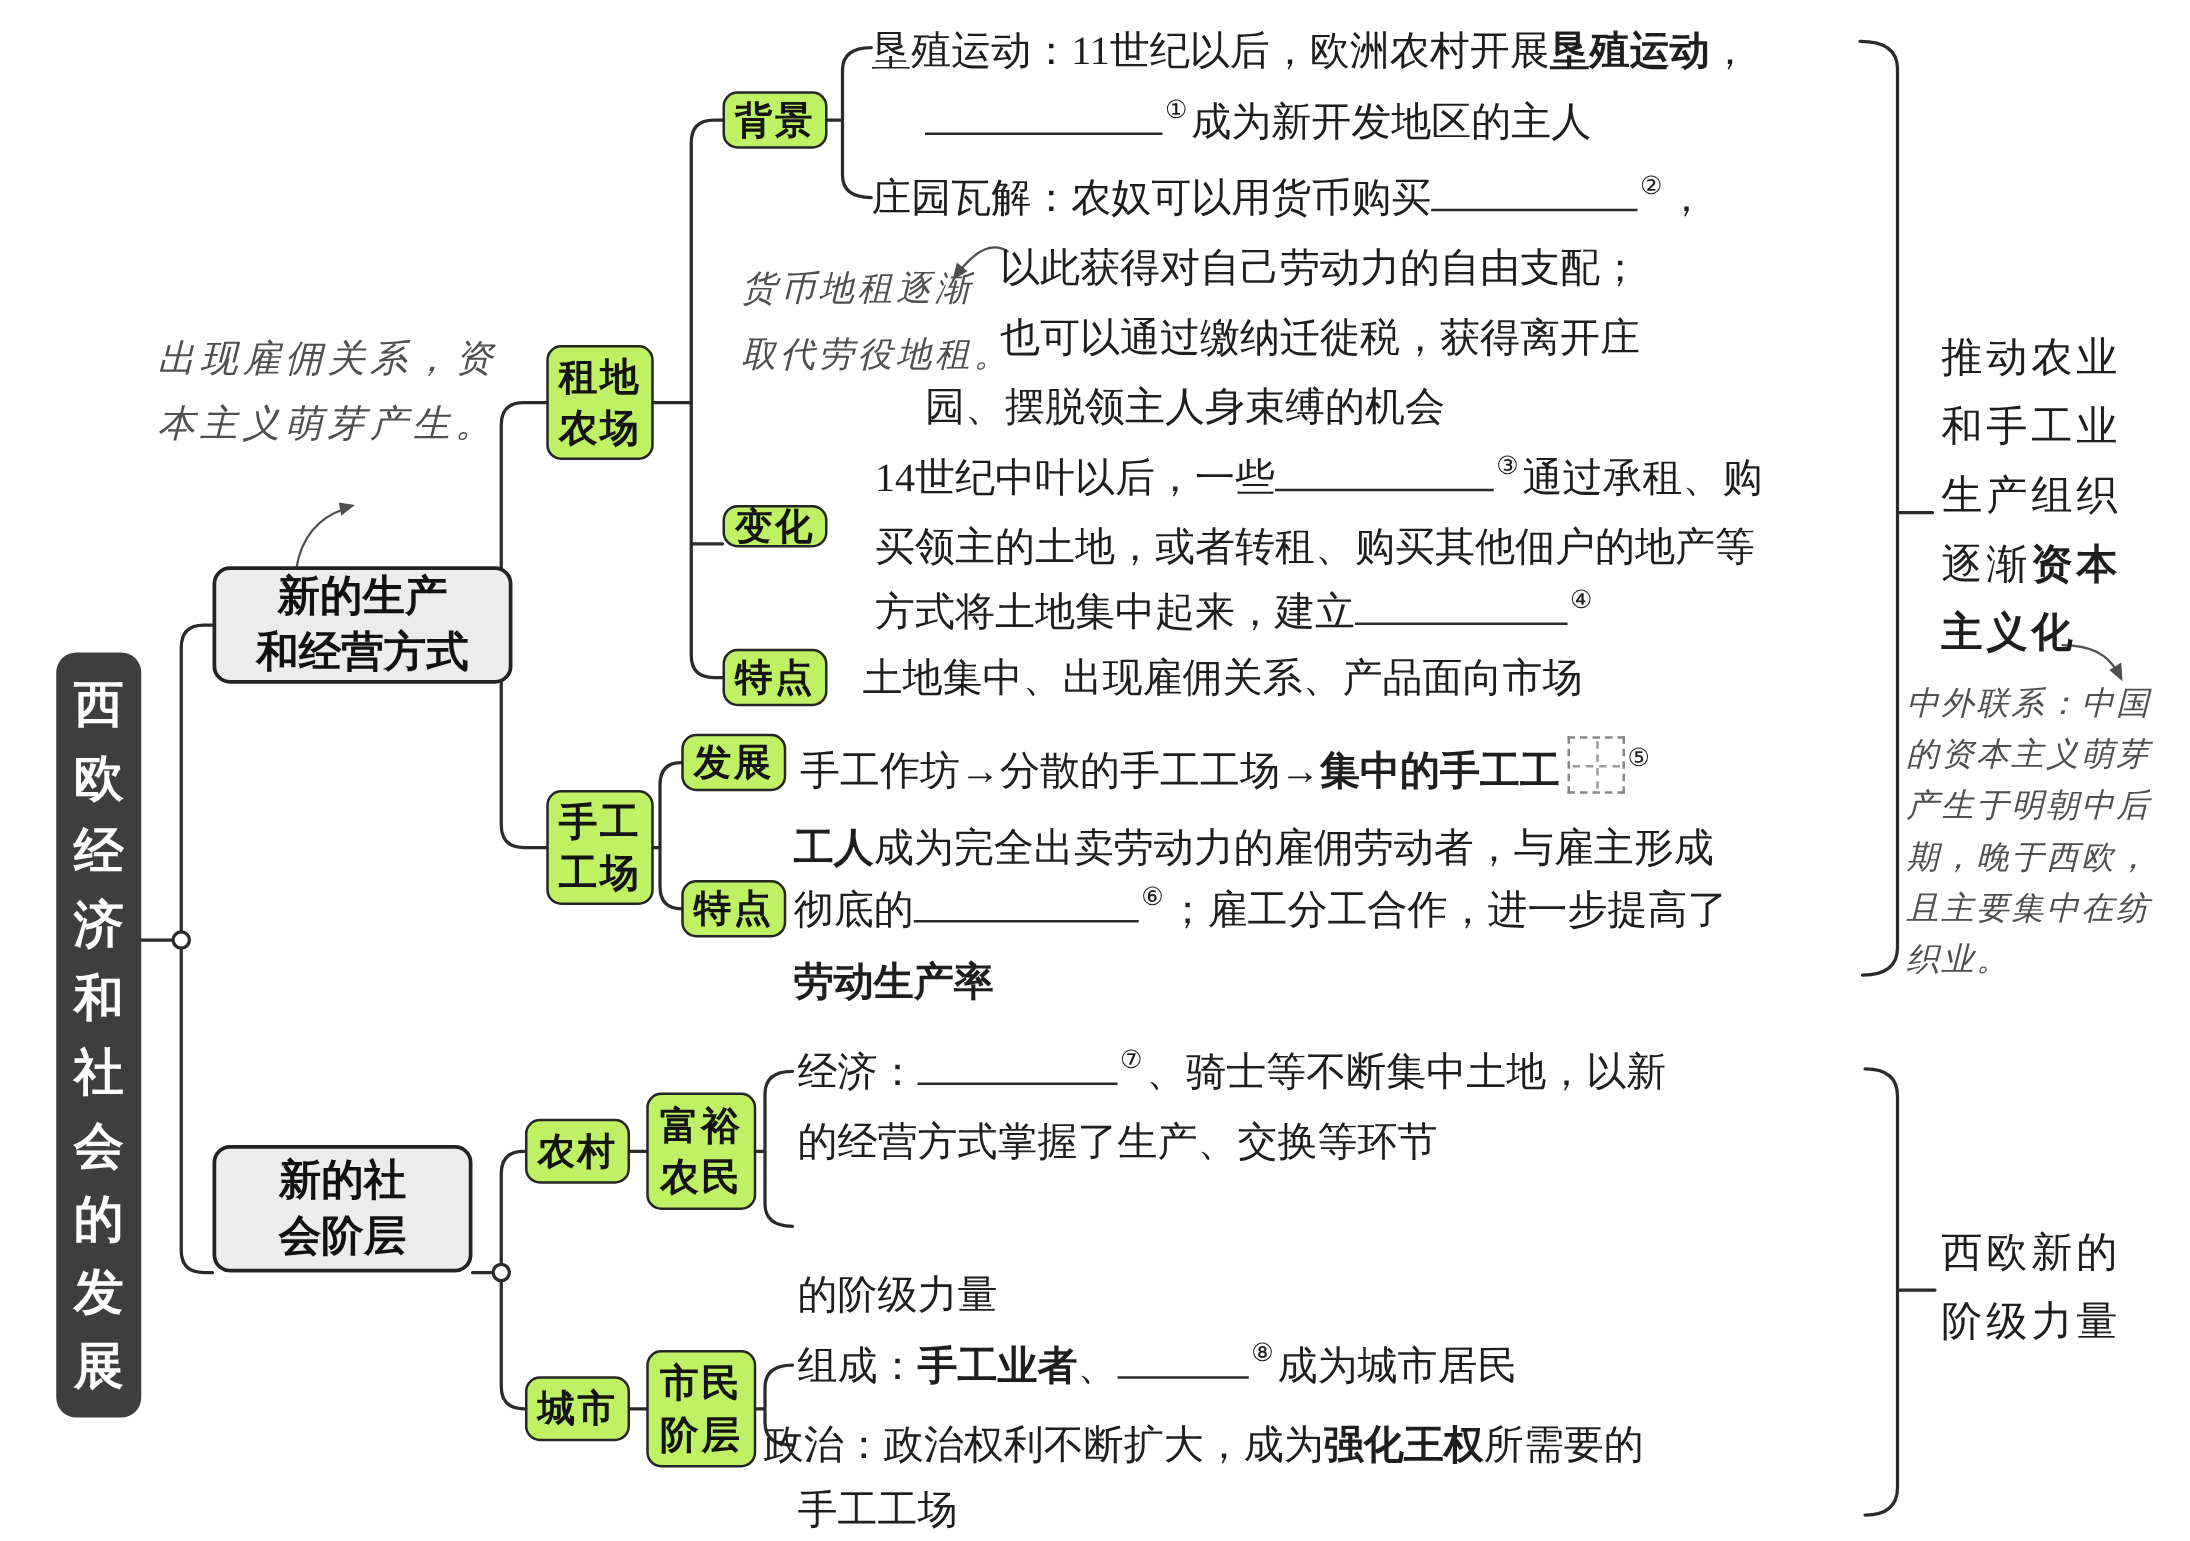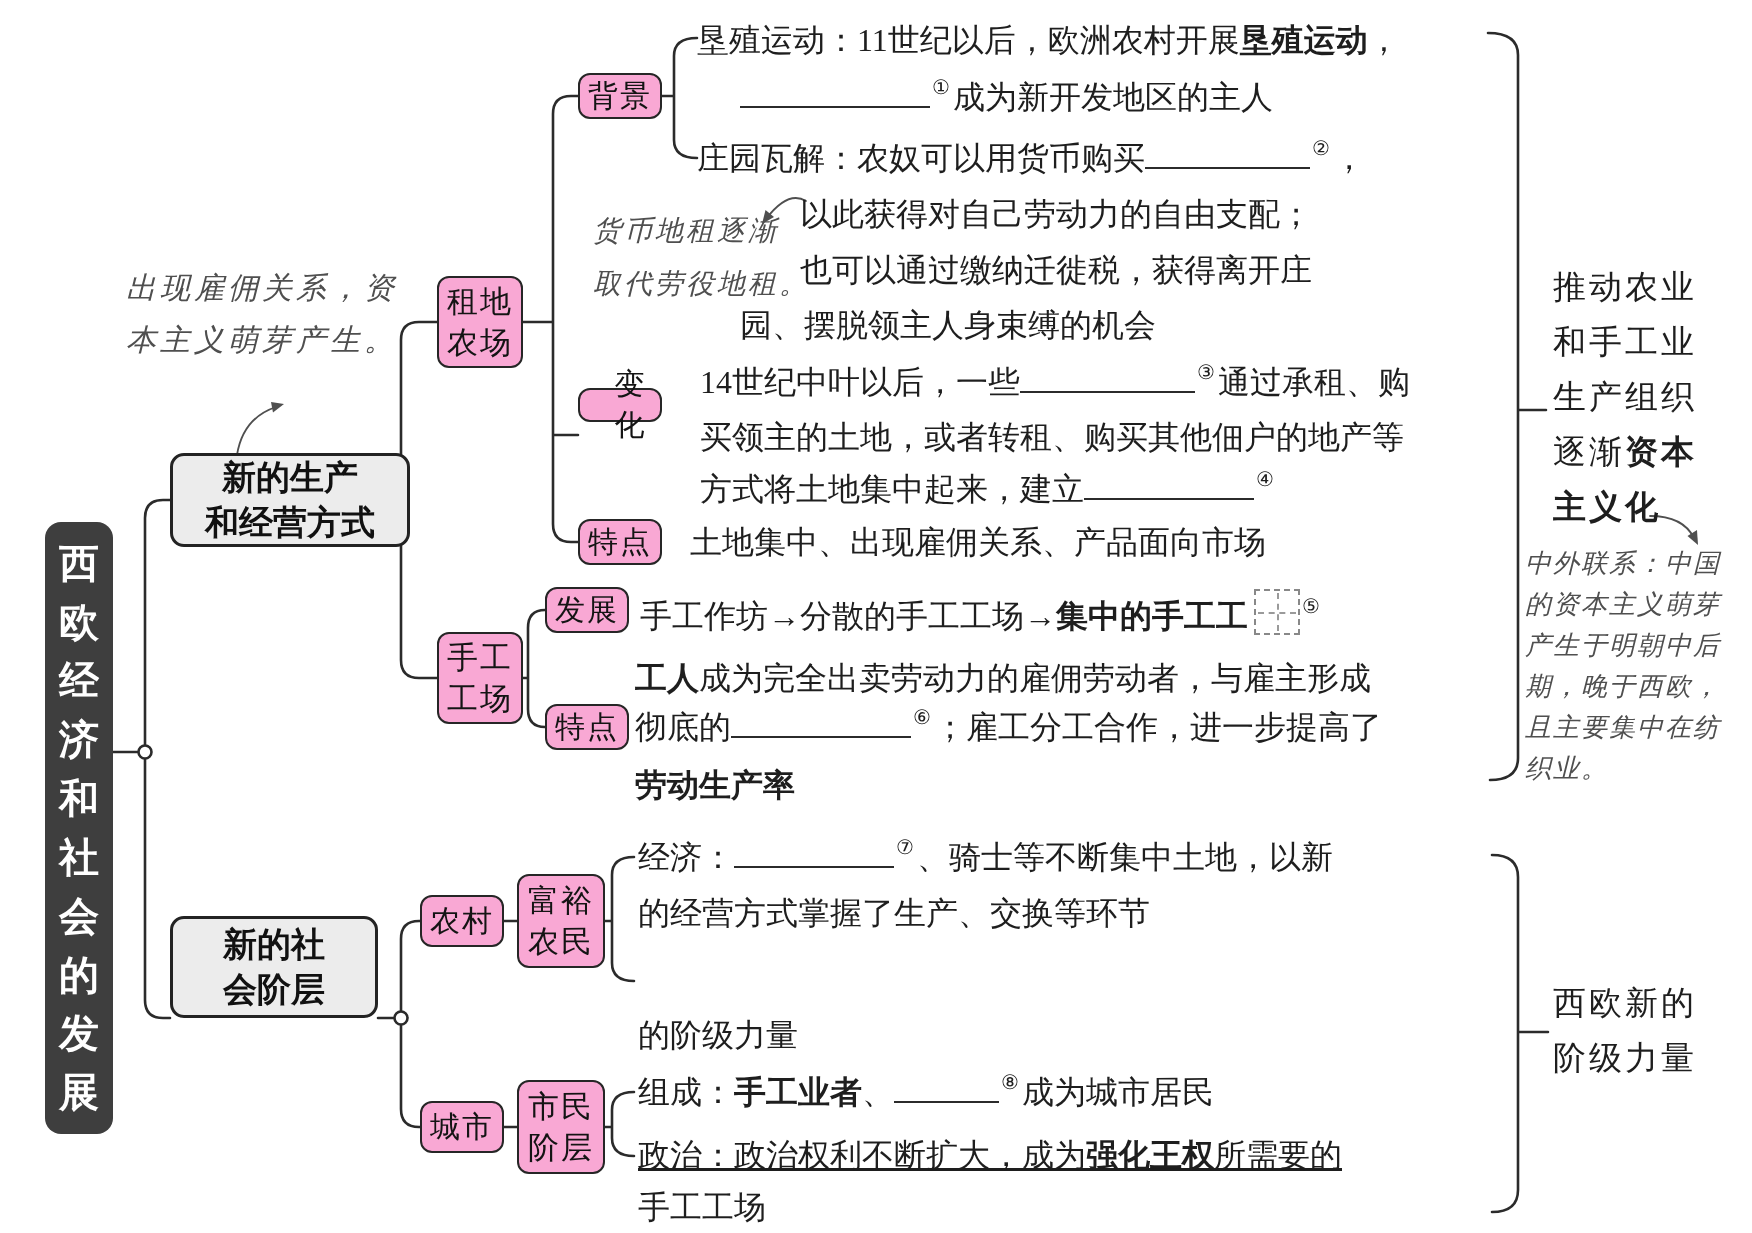--- a/index.html
+++ b/index.html
@@ -13,23 +13,23 @@
 
   .tline{position:absolute;font:32px/42px "Liberation Serif",serif;white-space:nowrap;text-align:right;}
   .tline .bold,.rline .bold{font-weight:700;}
   .blank{display:inline-block;border-bottom:2.6px solid #2b2b2b;height:30px;vertical-align:baseline;}
   sup.cnum{font-size:20px;vertical-align:14px;margin:0 3px 0 2px;line-height:0;}
   .gridbox{display:inline-block;width:42px;height:42px;border:2px dashed #888;position:relative;
            vertical-align:-8px;margin-left:6px;background:#fff;}
   .gridbox::before{content:"";position:absolute;left:50%;top:2px;bottom:2px;border-left:2px dashed #9a9a9a;}
   .gridbox::after{content:"";position:absolute;top:50%;left:2px;right:2px;border-top:2px dashed #9a9a9a;}
 
-  .nodebox{position:absolute;border:2.6px solid #262626;border-radius:12px;background:#f9a8d4;
+  .nodebox{position:absolute;border:2.6px solid #262626;border-radius:12px;background:#bef264;
            display:flex;align-items:center;justify-content:center;text-align:center;
-           font-family:"Liberation Serif",serif;color:#141414;box-sizing:border-box;}
+           font-family:"Liberation Serif",serif;color:#141414;box-sizing:border-box;font-weight:bold;}
   .small-label{font-size:30px;letter-spacing:2px;}
   .wrap2 span{display:inline-block;width:66px;font-size:31px;line-height:41px;word-break:break-all;letter-spacing:2px;}
   .branchbox{position:absolute;background:var(--nodefill,#ececec);border:3px solid #232323;border-radius:14px;
              display:flex;flex-direction:column;align-items:center;justify-content:center;
              font:700 34px/45px "Liberation Sans",sans-serif;color:#111;box-sizing:border-box;}
   .title{position:absolute;left:45px;top:522px;width:68px;height:612px;background:var(--titlebg,#3e3e3e);
          border-radius:16px;color:var(--titletext,#fff);display:flex;flex-direction:column;align-items:center;
          justify-content:space-evenly;font:700 40px "Liberation Sans",sans-serif;padding:10px 0;box-sizing:border-box;}
   .rline{position:absolute;font:33px/54px "Liberation Serif",serif;white-space:nowrap;letter-spacing:3px;}
   .hwnote{position:absolute;font-style:italic;color:var(--hand,#4f4f4f);white-space:nowrap;
@@ -118,21 +118,21 @@
   <div class="nodebox wrap2" style="left:517px;top:874px;width:88px;height:94px;">
     <span>富裕农民</span>
     </div>
   <div class="nodebox wrap2" style="left:517px;top:1080px;width:88px;height:94px;">
     <span>市民阶层</span>
     </div>
 
   <div class="nodebox small-label" style="left:578px;top:73px;width:84px;height:46px;">
     <span>背景</span>
     </div>
-  <div class="nodebox small-label" style="left:578px;top:388px;width:84px;height:34px;padding-left:21px;">
+  <div class="nodebox small-label" style="left:578px;top:404px;width:84px;height:34px;">
     <span>变化</span>
     </div>
   <div class="nodebox small-label" style="left:578px;top:519px;width:84px;height:46px;">
     <span>特点</span>
     </div>
   <div class="nodebox small-label" style="left:545px;top:587px;width:84px;height:46px;">
     <span>发展</span>
     </div>
   <div class="nodebox small-label" style="left:545px;top:704px;width:84px;height:46px;">
     <span>特点</span>
@@ -149,21 +149,21 @@
   <div class="tline" style="left:700px;top:468px;"><span>方式将土地集中起来，建立</span><span class="blank" style="width: 170px;"></span><sup class="cnum">④</sup></div>
   <div class="tline" style="left:690px;top:521px;"><span>土地集中、出现雇佣关系、产品面向市场</span></div>
   <div class="tline" style="left:640px;top:589px;"><span>手工作坊→分散的手工工场→</span><span class="bold">集中的手工工</span><span class="gridbox"></span><sup class="cnum">⑤</sup></div>
   <div class="tline" style="left:635px;top:657px;"><span class="bold">工人</span><span>成为完全出卖劳动力的雇佣劳动者，与雇主形成</span></div>
   <div class="tline" style="left:635px;top:706px;"><span>彻底的</span><span class="blank" style="width: 180px;"></span><sup class="cnum">⑥</sup><span>；雇工分工合作，进一步提高了</span></div>
   <div class="tline" style="left:635px;top:764px;"><span class="bold">劳动生产率</span></div>
   <div class="tline" style="left:638px;top:836px;"><span>经济：</span><span class="blank" style="width: 160px;"></span><sup class="cnum">⑦</sup><span>、骑士等不断集中土地，以新</span></div>
   <div class="tline" style="left:638px;top:892px;"><span>的经营方式掌握了生产、交换等环节</span></div>
   <div class="tline" style="left:638px;top:1014px;"><span>的阶级力量</span></div>
   <div class="tline" style="left:638px;top:1071px;"><span>组成：</span><span class="bold">手工业者</span><span>、</span><span class="blank" style="width: 105px;"></span><sup class="cnum">⑧</sup><span>成为城市居民</span></div>
-  <div class="tline" style="left:638px;top:1134px;text-decoration:underline;"><span>政治：政治权利不断扩大，成为</span><span class="bold">强化王权</span><span>所需要的</span></div>
+  <div class="tline" style="left:611px;top:1134px;"><span>政治：政治权利不断扩大，成为</span><span class="bold">强化王权</span><span>所需要的</span></div>
   <div class="tline" style="left:638px;top:1186px;"><span>手工工场</span></div>
 
   <div class="rline" style="left:1553px;top:260px;"><span>推动农业</span></div>
   <div class="rline" style="left:1553px;top:315px;"><span>和手工业</span></div>
   <div class="rline" style="left:1553px;top:370px;"><span>生产组织</span></div>
   <div class="rline" style="left:1553px;top:425px;"><span>逐渐</span><span class="bold">资本</span></div>
   <div class="rline" style="left:1553px;top:480px;"><span class="bold">主义化</span></div>
   <div class="rline" style="left:1553px;top:976px;"><span>西欧新的</span></div>
   <div class="rline" style="left:1553px;top:1031px;"><span>阶级力量</span></div>
 

